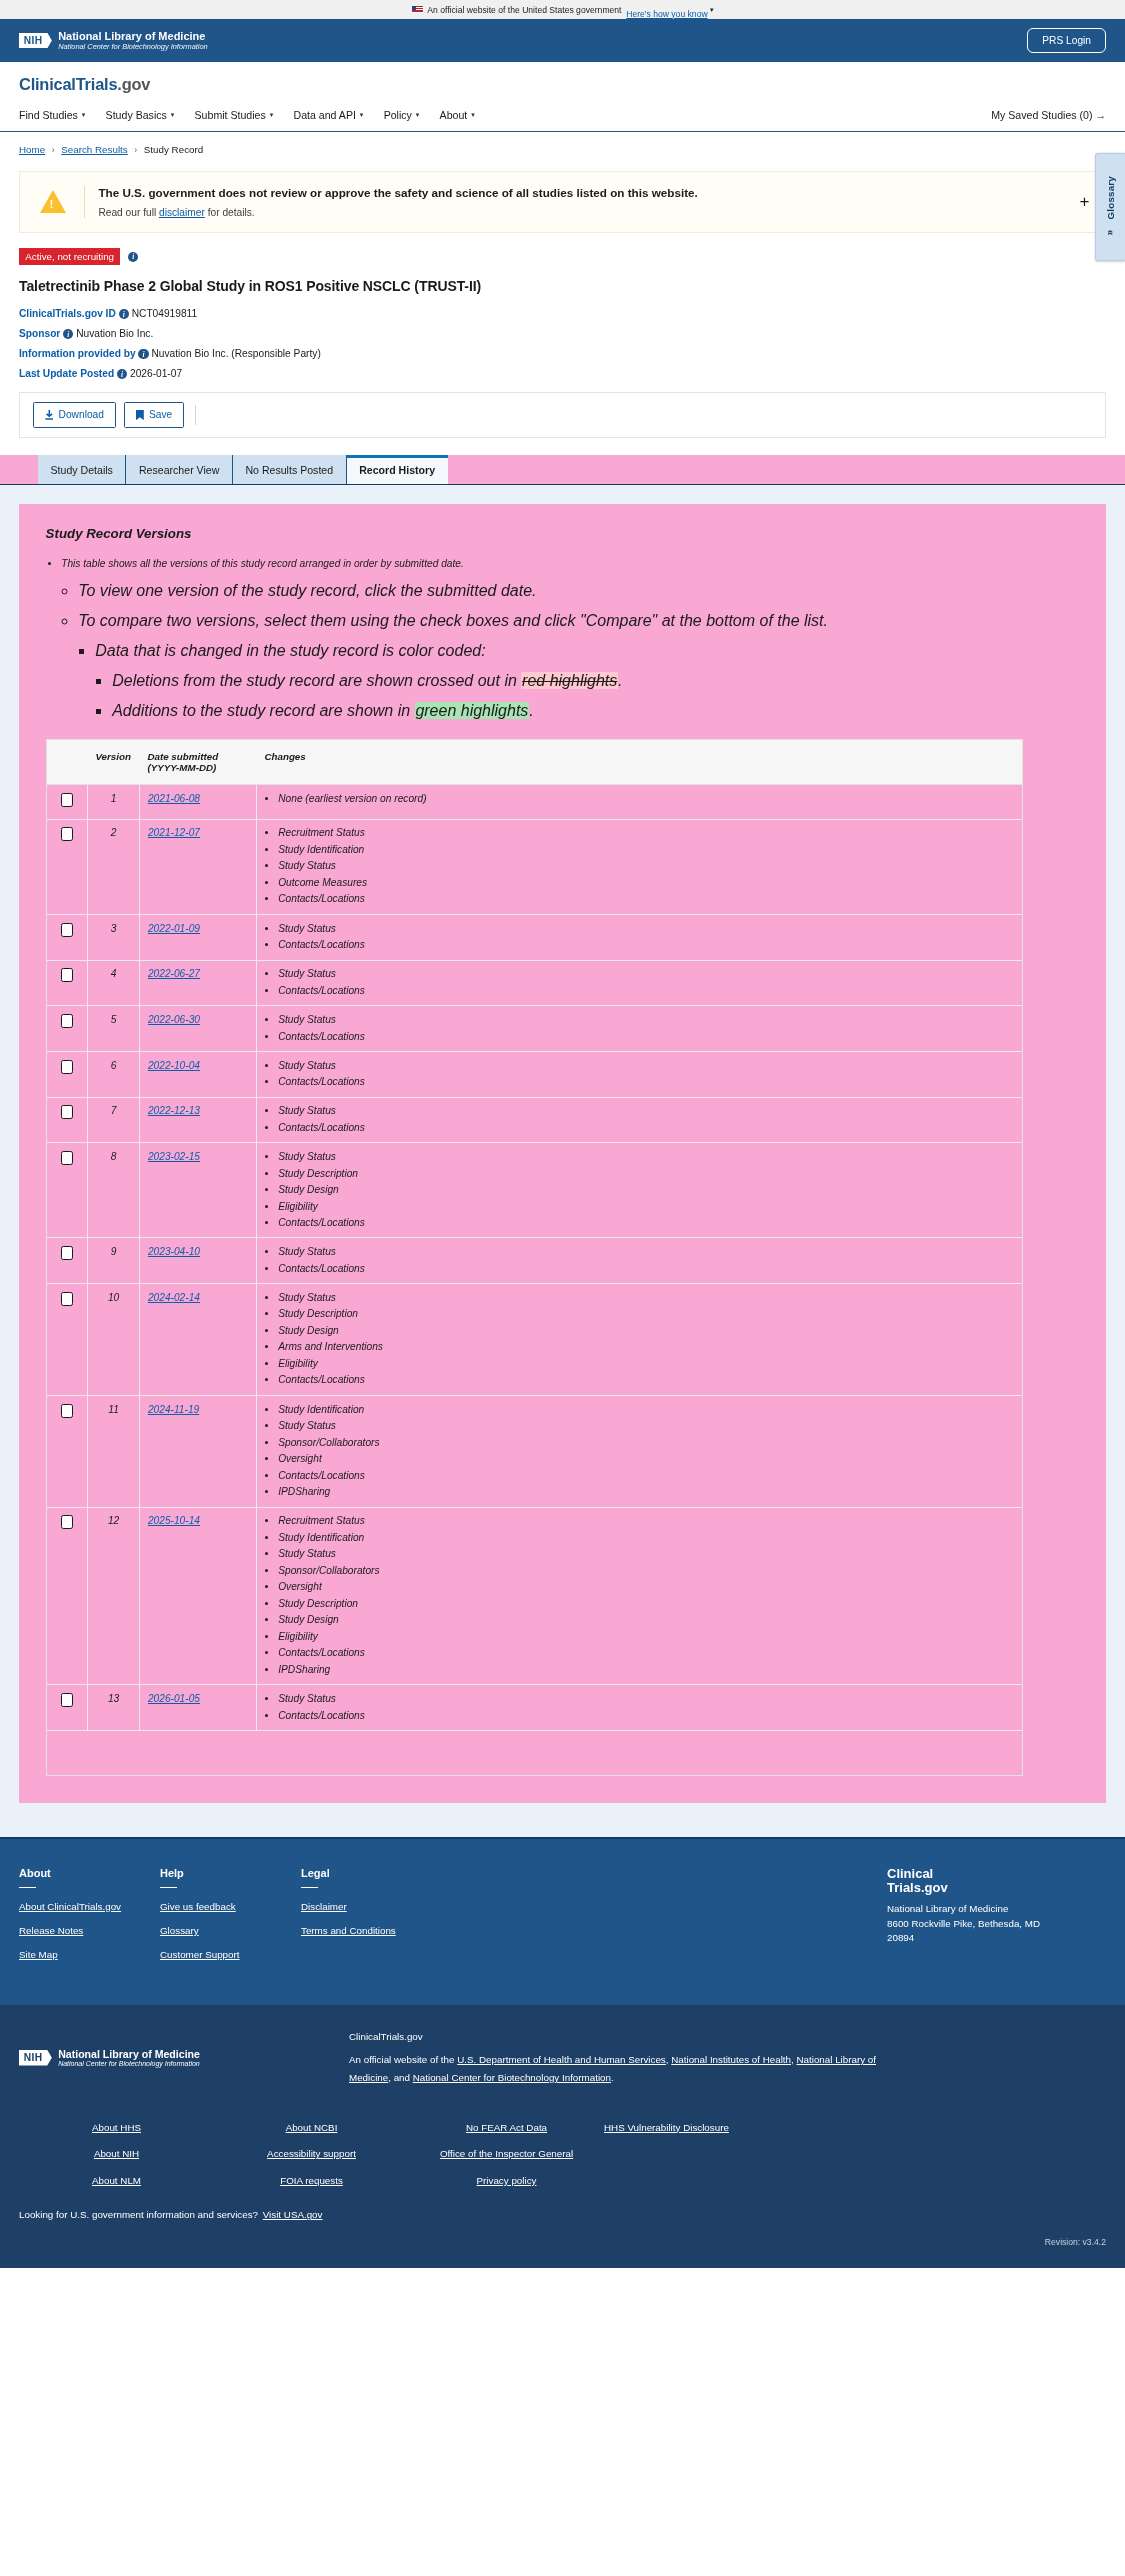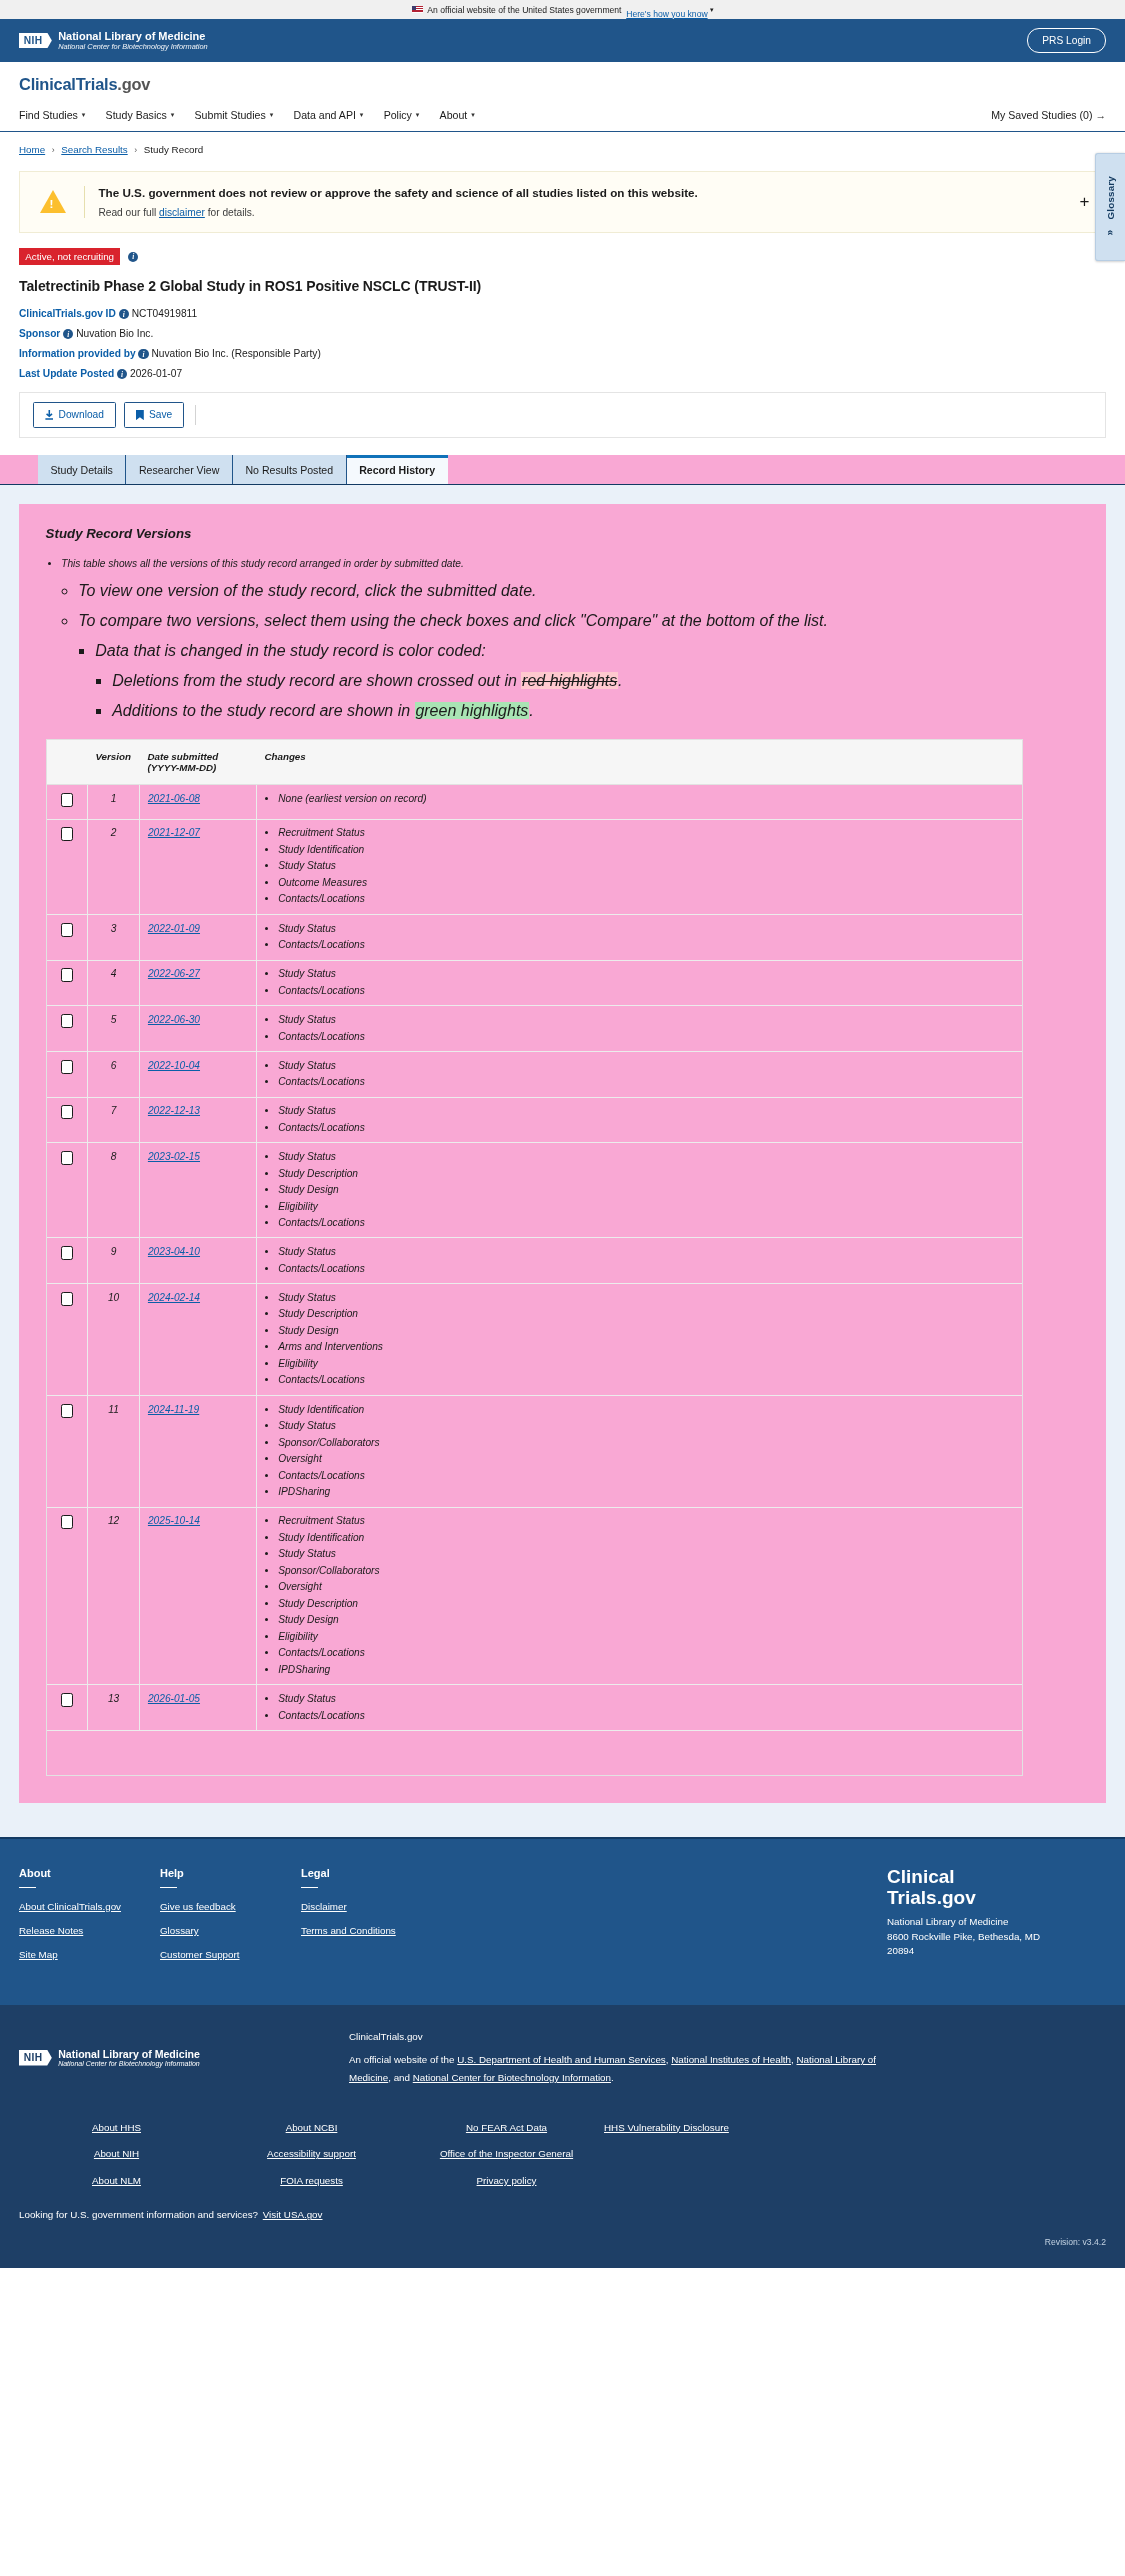--- a/index.html
+++ b/index.html
@@ -62,21 +62,21 @@
   }
   .nih-titles { color:#fff; line-height:1.15; }
   .nih-titles .t1 { font-size:11px; font-weight:bold; }
   .nih-titles .t2 { font-size:7.4px; font-style:italic; opacity:.95; }
   .prs-login {
     border:0.8px solid #ffffff;
     color:#fff;
     background:transparent;
     padding:6.3px 14px;
     font-size:10.2px;
-    border-radius:12px;
+    border-radius:6px;
     cursor:pointer;
     font-family:inherit;
   }
 
   
   .brand-bar { padding:12.5px 19px 0; background:#fff; }
   .brand {
     font-size:16.4px; font-weight:bold; color:#20558a; letter-spacing:-0.2px;
   }
   .brand .gov { color:#555; font-weight:bold; }
@@ -282,21 +282,21 @@
     padding:28px 19px 31px;
     display:flex;
     border-top:2.3px solid #123a63;
   }
   .f-col { width:141px; }
   .f-col h3 { font-size:11px; font-weight:bold; margin:0 0 7.8px; }
   .f-rule { width:17px; height:1.6px; background:#fff; margin-bottom:12.5px;}
   .f-col a { display:block; color:#fff; font-size:9.8px; text-decoration:underline; margin-bottom:13.3px; }
   .f-spacer { flex:1; }
   .f-brand { width:219px; }
-  .f-brand .fb-logo { font-size:19px; font-weight:bold; line-height:1.1; margin-bottom:6.3px;}
+  .f-brand .fb-logo { font-size:13px; font-weight:bold; line-height:1.1; margin-bottom:6.3px;}
   .f-brand .fb-addr { font-size:9.8px; line-height:1.5; }
 
   
   .footer-bot { background:#1e3f66; color:#fff; padding:23.4px 19px 20.3px; }
   .fb-row1 { display:flex; gap:33px; margin-bottom:26.6px;}
   .nih-badge-dark {
     background:#fff; color:#1e3f66; font-weight:bold; font-size:10.2px;
     padding:2.3px 9.4px 2.3px 4.7px; letter-spacing:0.4px; line-height:1.1;
     clip-path: polygon(0 0, 86% 0, 100% 50%, 86% 100%, 0 100%);
     height:fit-content;

